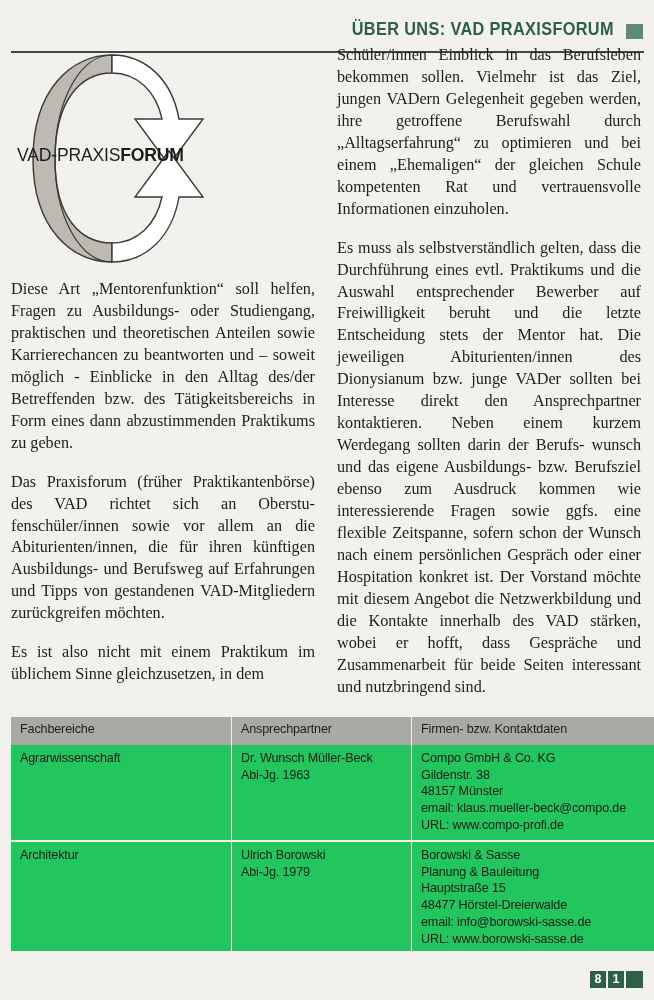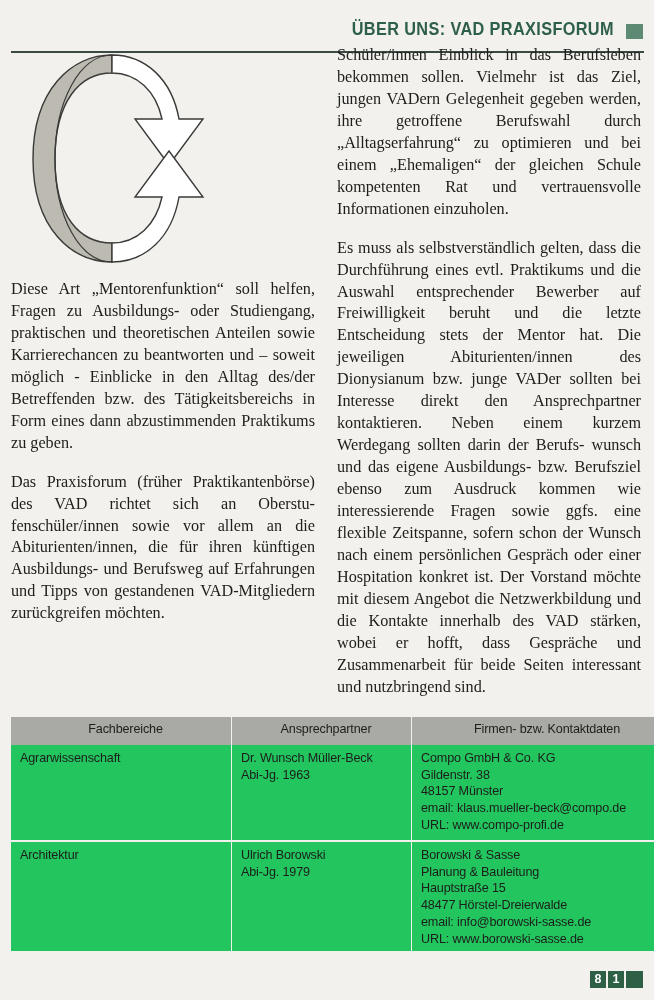--- a/index.html
+++ b/index.html
@@ -134,21 +134,20 @@
   .contacts-table tbody td {
     background: #22c55e;
     font-size: 12.6px;
     line-height: 1.33;
     letter-spacing: -0.15px;
     border-right: 1.5px solid #f2f1ed;
     border-bottom: 2px solid #f2f1ed;
   }
   .contacts-table thead th {
     border-right: 1.5px solid #f2f1ed;
-    text-align: center;
   }
   .contacts-table th:last-child,
   .contacts-table td:last-child { border-right: none; }
   .cell-line { display: block; white-space: nowrap; }
 
   .col-fach  { width: 211px; }
   .col-ansp  { width: 170px; }
   .col-firma { width: 252px; }
 
   .row-1 td { height: 86px; }
@@ -216,24 +215,26 @@
                  L 95 196
                  C 120 196 139 178 145 150
                  L 118 150
                  L 152 104
                  L 186 150
                  L 162 150
                  C 155 190 129 215 95 215 Z" fill="#ffffff" stroke="#3a3a38" stroke-width="1.4"></path>
 
         <path d="M 95 8 C 63 8 38 54 38 112 C 38 170 63 215 95 215" fill="none" stroke="#3a3a38" stroke-width="1.2"></path>
       </svg>
+      <div class="logo-text"><span>VAD-PRAXIS</span><b>FORUM</b></div>
     </div>
 
     <p>Diese Art „Mentorenfunktion“ soll hel­fen, Fragen zu Ausbildungs- oder Studi­engang, praktischen und theoretischen Anteilen sowie Karrierechancen zu be­antworten und – soweit möglich - Einbli­cke in den Alltag des/der Betreffenden bzw. des Tätigkeitsbereichs in Form ei­nes dann abzustimmenden Praktikums zu geben.</p>
     <p>Das Praxisforum (früher Praktikanten­börse) des VAD richtet sich an Oberstu­fenschüler/innen sowie vor allem an die Abiturienten/innen, die für ihren künf­tigen Ausbildungs- und Berufsweg auf Erfahrungen und Tipps von gestandenen VAD-Mitgliedern zurückgreifen möchten.</p>
+    <p>Es ist also nicht mit einem Praktikum im üblichem Sinne gleichzusetzen, in dem</p>
   </div>
 
   <div class="col col-right">
     <p>Schüler/innen Einblick in das Berufsle­ben bekommen sollen. Vielmehr ist das Ziel, jungen VADern Gelegenheit gege­ben werden, ihre getroffene Berufswahl durch „Alltagserfahrung“ zu optimieren und bei einem „Ehemaligen“ der gleichen Schule kompetenten Rat und vertrauens­volle Informationen einzuholen.</p>
     <p>Es muss als selbstverständlich gelten, dass die Durchführung eines evtl. Prak­tikums und die Auswahl entsprechen­der Bewerber auf Freiwilligkeit beruht und die letzte Entscheidung stets der Mentor hat. Die jeweiligen Abiturien­ten/innen des Dionysianum bzw. junge VADer sollten bei Interesse direkt den Ansprechpartner kontaktieren. Neben einem kurzem Werdegang sollten darin der Berufs- wunsch und das eigene Aus­bildungs- bzw. Berufsziel ebenso zum Ausdruck kommen wie interessierende Fragen sowie ggfs. eine flexible Zeitspan­ne, sofern schon der Wunsch nach einem persönlichen Gespräch oder einer Hospi­tation konkret ist. Der Vorstand möchte mit diesem Angebot die Netzwerkbildung und die Kontakte innerhalb des VAD stär­ken, wobei er hofft, dass Gespräche und Zusammenarbeit für beide Seiten inter­essant und nutzbringend sind.</p>
   </div>
 
 </div>
 
 <table class="contacts-table">

